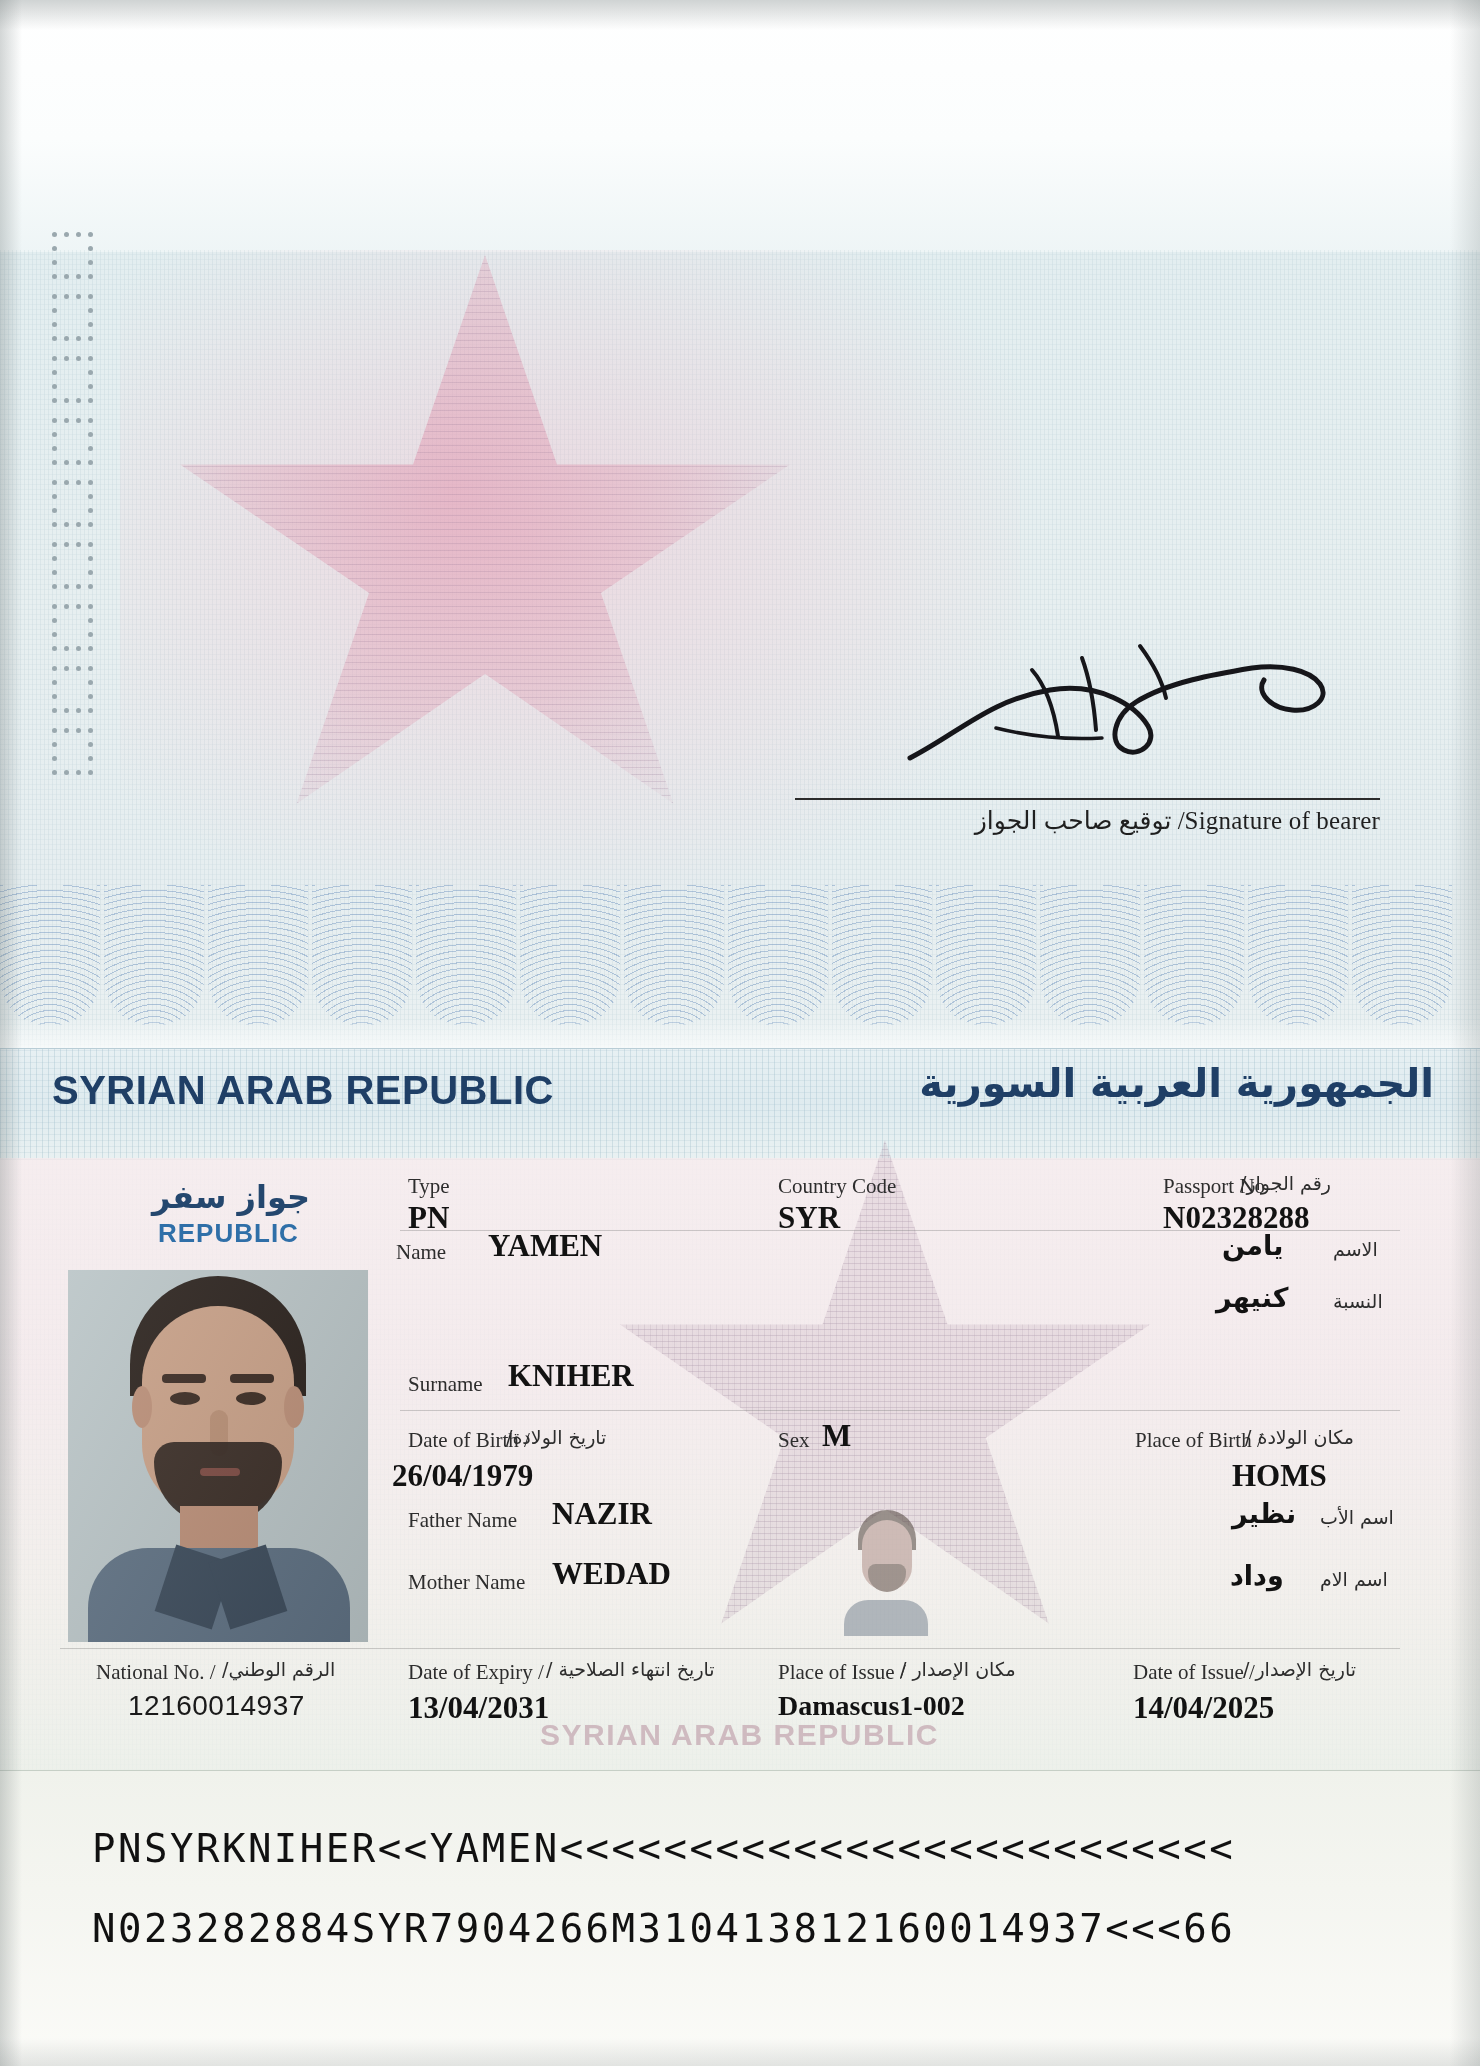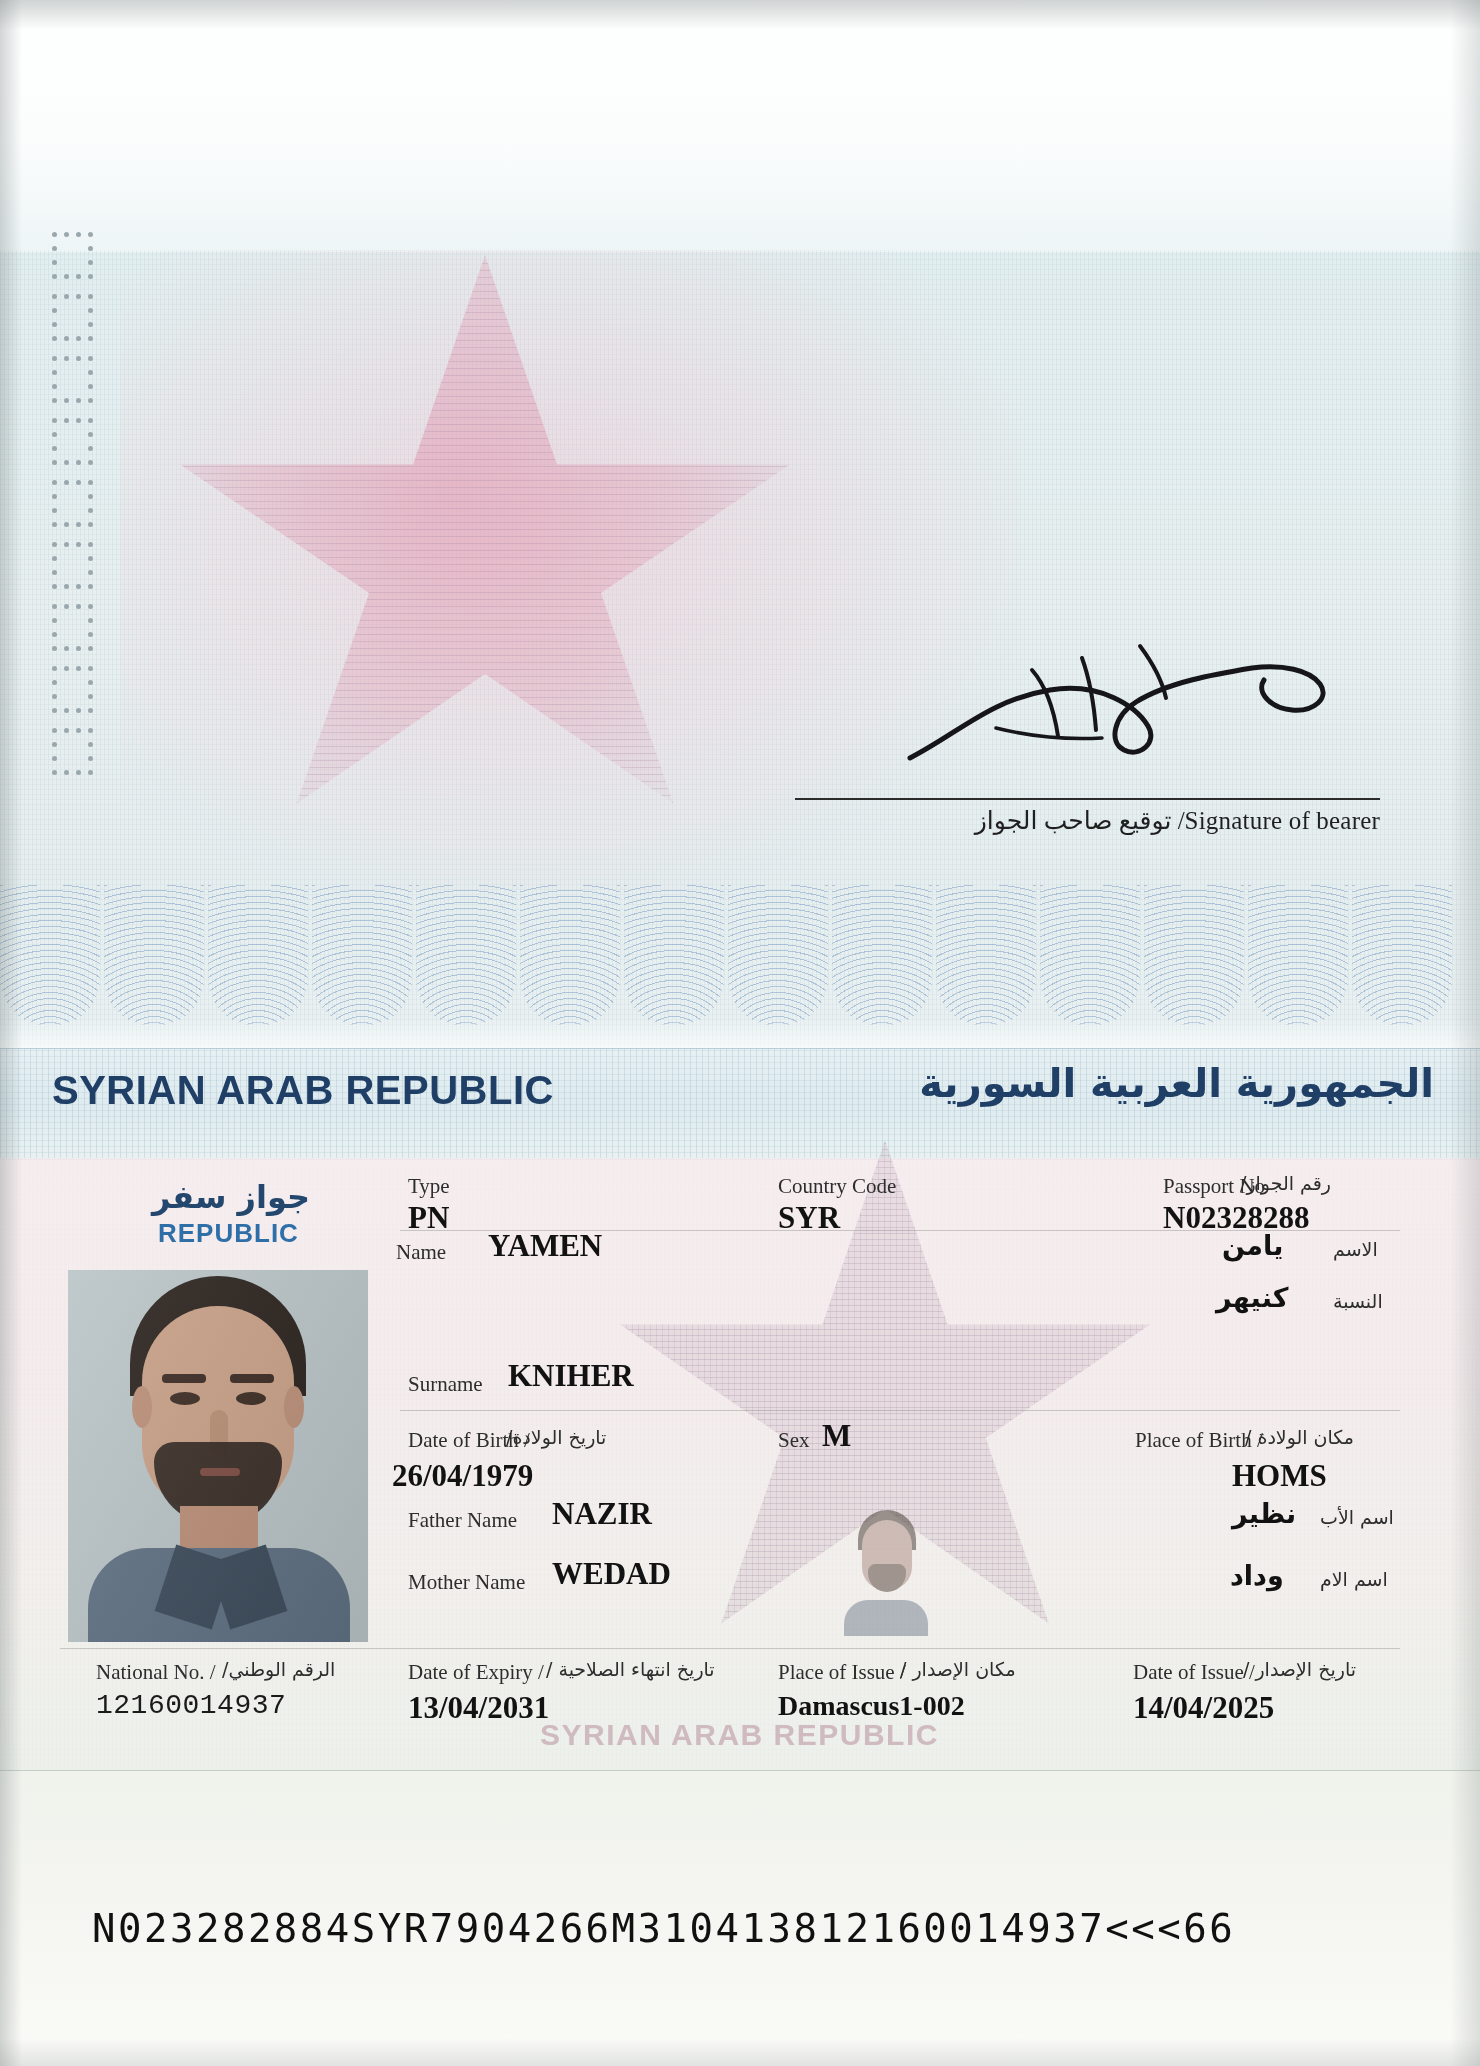--- a/index.html
+++ b/index.html
@@ -333,24 +333,25 @@
     position: absolute;
     font-family: "DejaVu Sans", sans-serif;
     font-weight: bold;
     font-size: 27px;
     color: #121212;
     direction: rtl;
     white-space: nowrap;
   }
   .natno {
     position: absolute;
-    font-family: Liberation Mono, monospace;
+    font-family: Liberation Sans, sans-serif;
     font-size: 28px;
     color: #1a1a1a;
     letter-spacing: 0.5px;
+    margin-left: 32px;
   }
 
   .passport-word-ar {
     position: absolute;
     left: 152px; top: 1178px;
     font-family: "DejaVu Sans", sans-serif;
     font-weight: bold;
     font-size: 32px;
     color: #24476e;
     direction: rtl;
@@ -656,19 +657,20 @@
 
   <div class="lbl" style="left:778px; top:1660px">Place of Issue /</div>
   <div class="lbl-ar" style="left:900px; top:1658px">مكان الإصدار /</div>
   <div class="val-sm" style="left:778px; top:1690px">Damascus1-002</div>
 
   <div class="lbl" style="left:1133px; top:1660px">Date of Issue /</div>
   <div class="lbl-ar" style="left:1243px; top:1658px">تاريخ الإصدار /</div>
   <div class="val" style="left:1133px; top:1690px">14/04/2025</div>
 
   <div class="mrz-area"></div>
+  <div class="mrz-line mrz-1">PNSYRKNIHER&lt;&lt;YAMEN&lt;&lt;&lt;&lt;&lt;&lt;&lt;&lt;&lt;&lt;&lt;&lt;&lt;&lt;&lt;&lt;&lt;&lt;&lt;&lt;&lt;&lt;&lt;&lt;&lt;&lt;</div>
   <div class="mrz-line mrz-2">N023282884SYR7904266M310413812160014937&lt;&lt;&lt;66</div>
 
   <div class="corner-shadow"></div>
   <div class="left-edge-shadow"></div>
   <div class="right-edge-shadow"></div>
   <div class="bottom-edge-shadow"></div>
 </div>
 
 </body></html>

